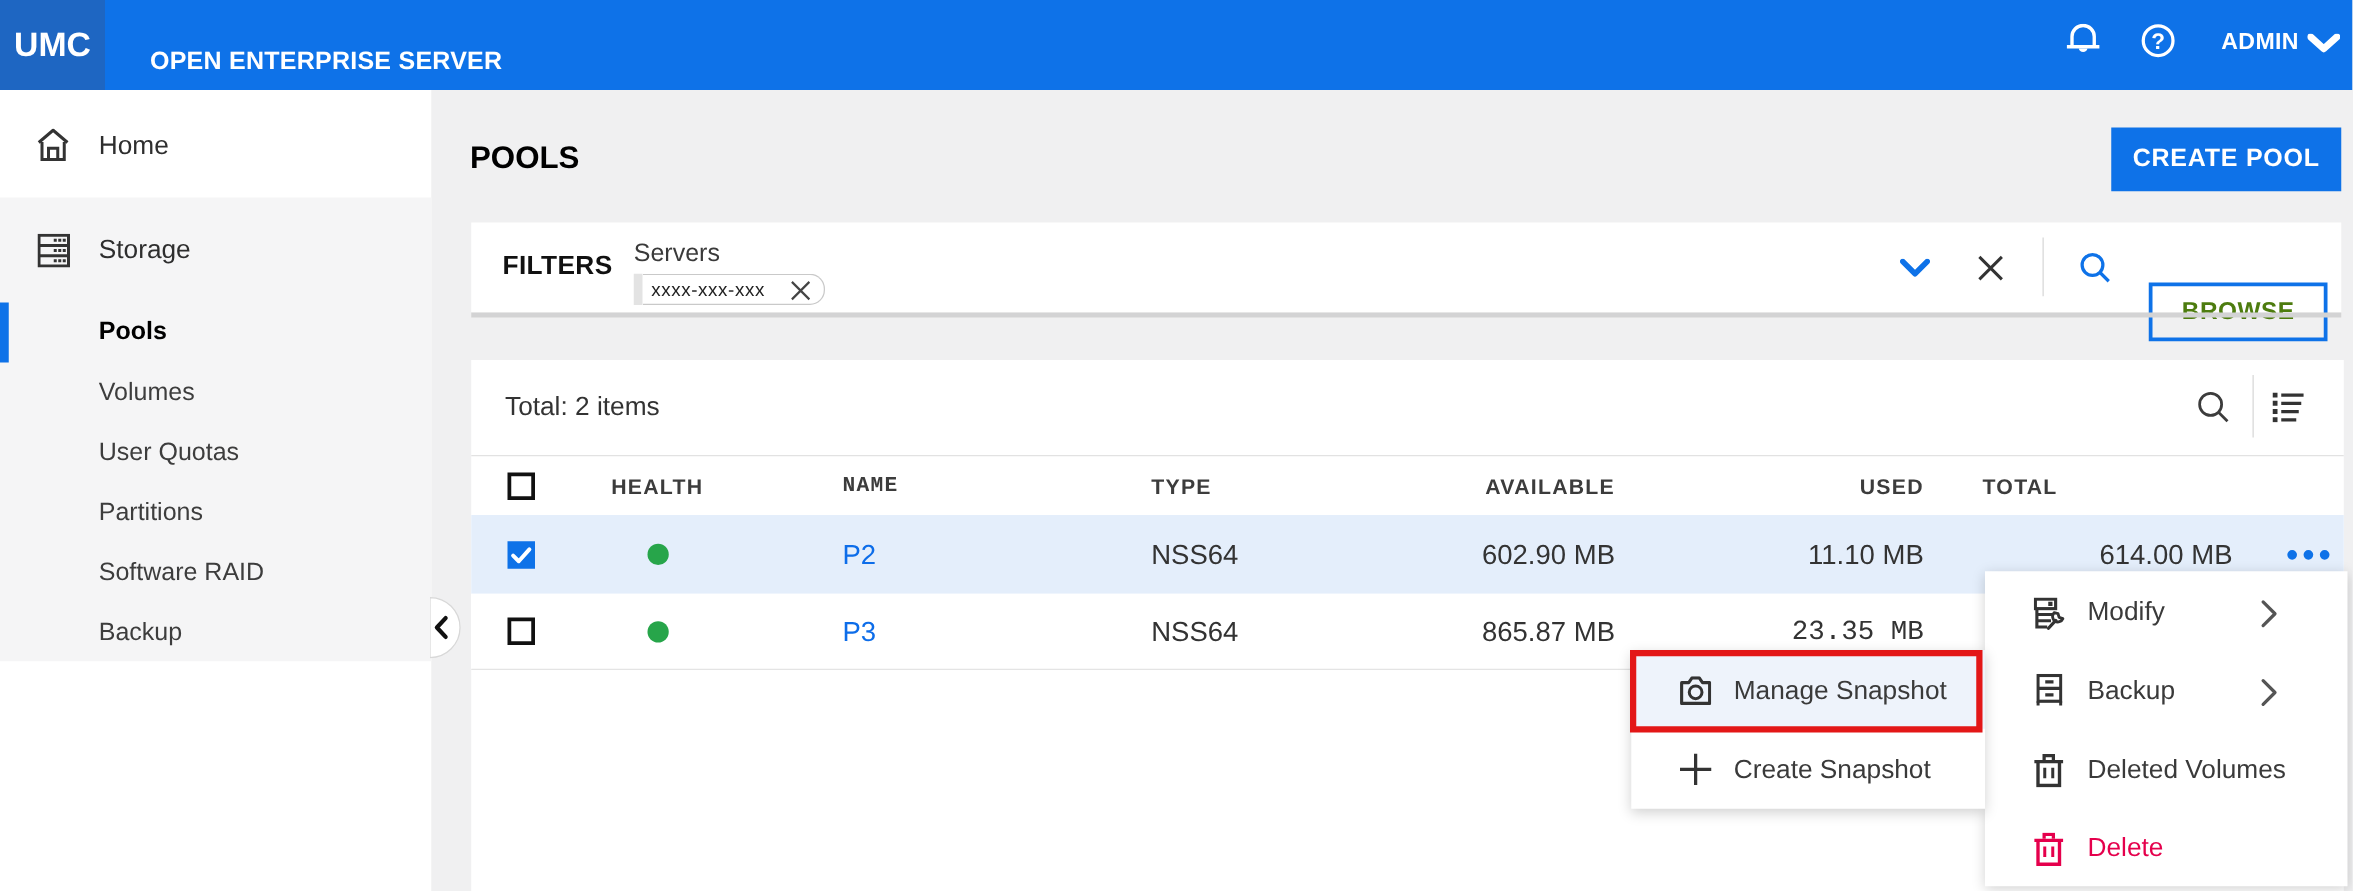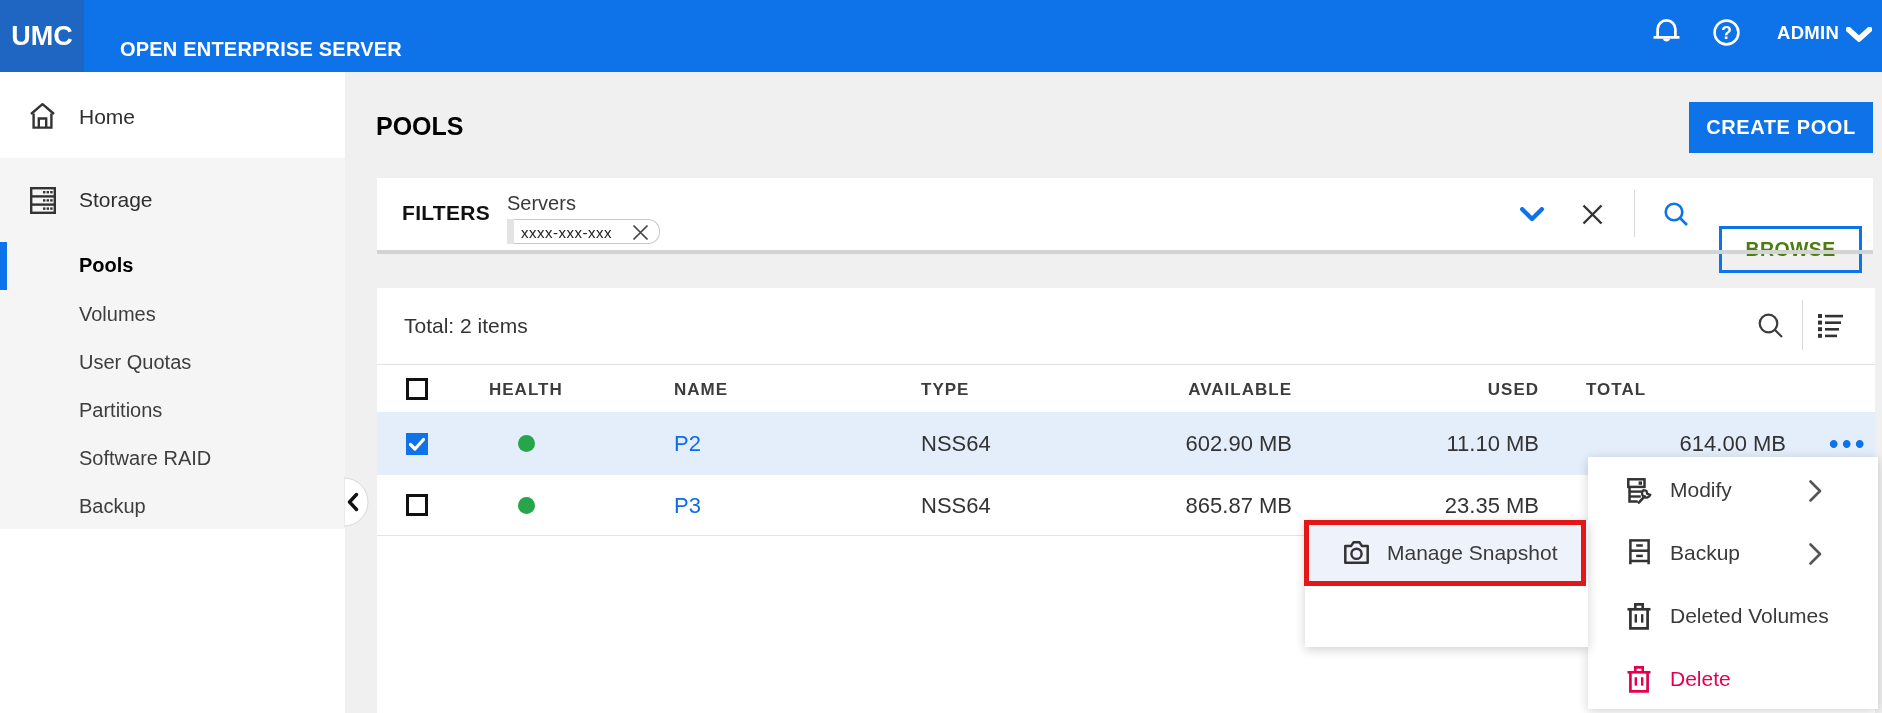--- a/index.html
+++ b/index.html
@@ -176,21 +176,21 @@
       <rect x="7" y="0.8" width="18" height="2.6"></rect>
         <rect x="7" y="7.4" width="16" height="2.6"></rect>
       <rect x="7" y="14" width="14" height="2.6"></rect>
         <rect x="7" y="20.6" width="12" height="2.6"></rect>
     </g>
   </svg>
 
   <div id="headrow">
     <div class="cbx" style="top:13px;"></div>
     <div class="hlabel" style="left:112px;">HEALTH</div>
-    <div class="hlabel" style="left:297px;">NAME</div>
+    <div class="hlabel" style="left:297px;font-family:Liberation Mono, monospace;">NAME</div>
     <div class="hlabel" style="left:544px;">TYPE</div>
     <div class="hlabel" style="left:715px;width:200px;text-align:right;">AVAILABLE</div>
     <div class="hlabel" style="left:962px;width:200px;text-align:right;">USED</div>
     <div class="hlabel" style="left:1209px;width:200px;text-align:left;">TOTAL</div>
   </div>
 
   <div id="row1">
     <div class="cbxon" style="top:21px;">
       <svg width="22" height="22" viewBox="0 0 22 22">
           <path d="M4.5 11.5 L9 16 L17.5 6.5" fill="none" stroke="#fff" stroke-width="3.2" stroke-linecap="round" stroke-linejoin="round"></path>
@@ -204,21 +204,21 @@
     <div class="cellt num" style="left:1209px;top:19px;width:200px;">614.00 MB</div>
     <div class="abs" style="left:1452px;top:17px;color:#0e72e8;font-size:27px;font-weight:bold;letter-spacing:3.5px;">•••</div>
   </div>
 
   <div id="row2">
     <div class="cbx" style="top:19px;"></div>
     <div class="dot" style="top:22px;"></div>
     <div class="plink" style="top:18px;">P3</div>
     <div class="cellt" style="left:544px;top:18px;">NSS64</div>
     <div class="cellt num" style="left:715px;top:18px;width:200px;">865.87 MB</div>
-    <div class="cellt num" style="left:962px;top:18px;width:200px;">23.35 MB</div>
+    <div class="cellt num" style="left:962px;top:18px;width:200px;font-family:Liberation Mono, monospace;">23.35 MB</div>
   </div>
 </div>
 
 <div id="menu">
   <div class="mitem" style="top:0;">
     <svg class="abs" style="left:39px;top:21px" width="25" height="26" viewBox="0 0 25 26">
       <rect x="1.3" y="1.3" width="16.2" height="7.6" fill="none" stroke="#333" stroke-width="2.5"></rect>
       <rect x="11.6" y="3.4" width="3.4" height="3.4" fill="#333"></rect>
       <path d="M2.5 8.9 L2.5 23.6 L10.8 23.6" fill="none" stroke="#333" stroke-width="2.5"></path>
       <line x1="2.5" y1="13.6" x2="16" y2="13.6" stroke="#333" stroke-width="2.4"></line>
@@ -268,14 +268,20 @@
 </div>
 
 <div id="submenu">
   <div class="sitem" style="top:0;background:#eef3fb;">
     <svg class="abs" style="left:39px;top:21px" width="25" height="23" viewBox="0 0 25 23">
       <path d="M1.3 5.1 L7 5.1 L9.6 1.3 L15.4 1.3 L18 5.1 L23.7 5.1 L23.7 21.7 L1.3 21.7 Z" fill="none" stroke="#333" stroke-width="2.5" stroke-linejoin="round"></path>
       <circle cx="12.5" cy="12.8" r="5.1" fill="none" stroke="#333" stroke-width="2.4"></circle>
     </svg>
     <div class="stext">Manage Snapshot</div>
   </div>
+  <div class="sitem" style="top:63px;">
+    <svg class="abs" style="left:38px;top:19px" width="27" height="27" viewBox="0 0 27 27">
+      <path d="M13.5 1 L13.5 26 M1 13.5 L26 13.5" stroke="#333" stroke-width="2.6"></path>
+    </svg>
+    <div class="stext">Create Snapshot</div>
+  </div>
 </div>
 <div id="redrect"></div>
 
 </body></html>

